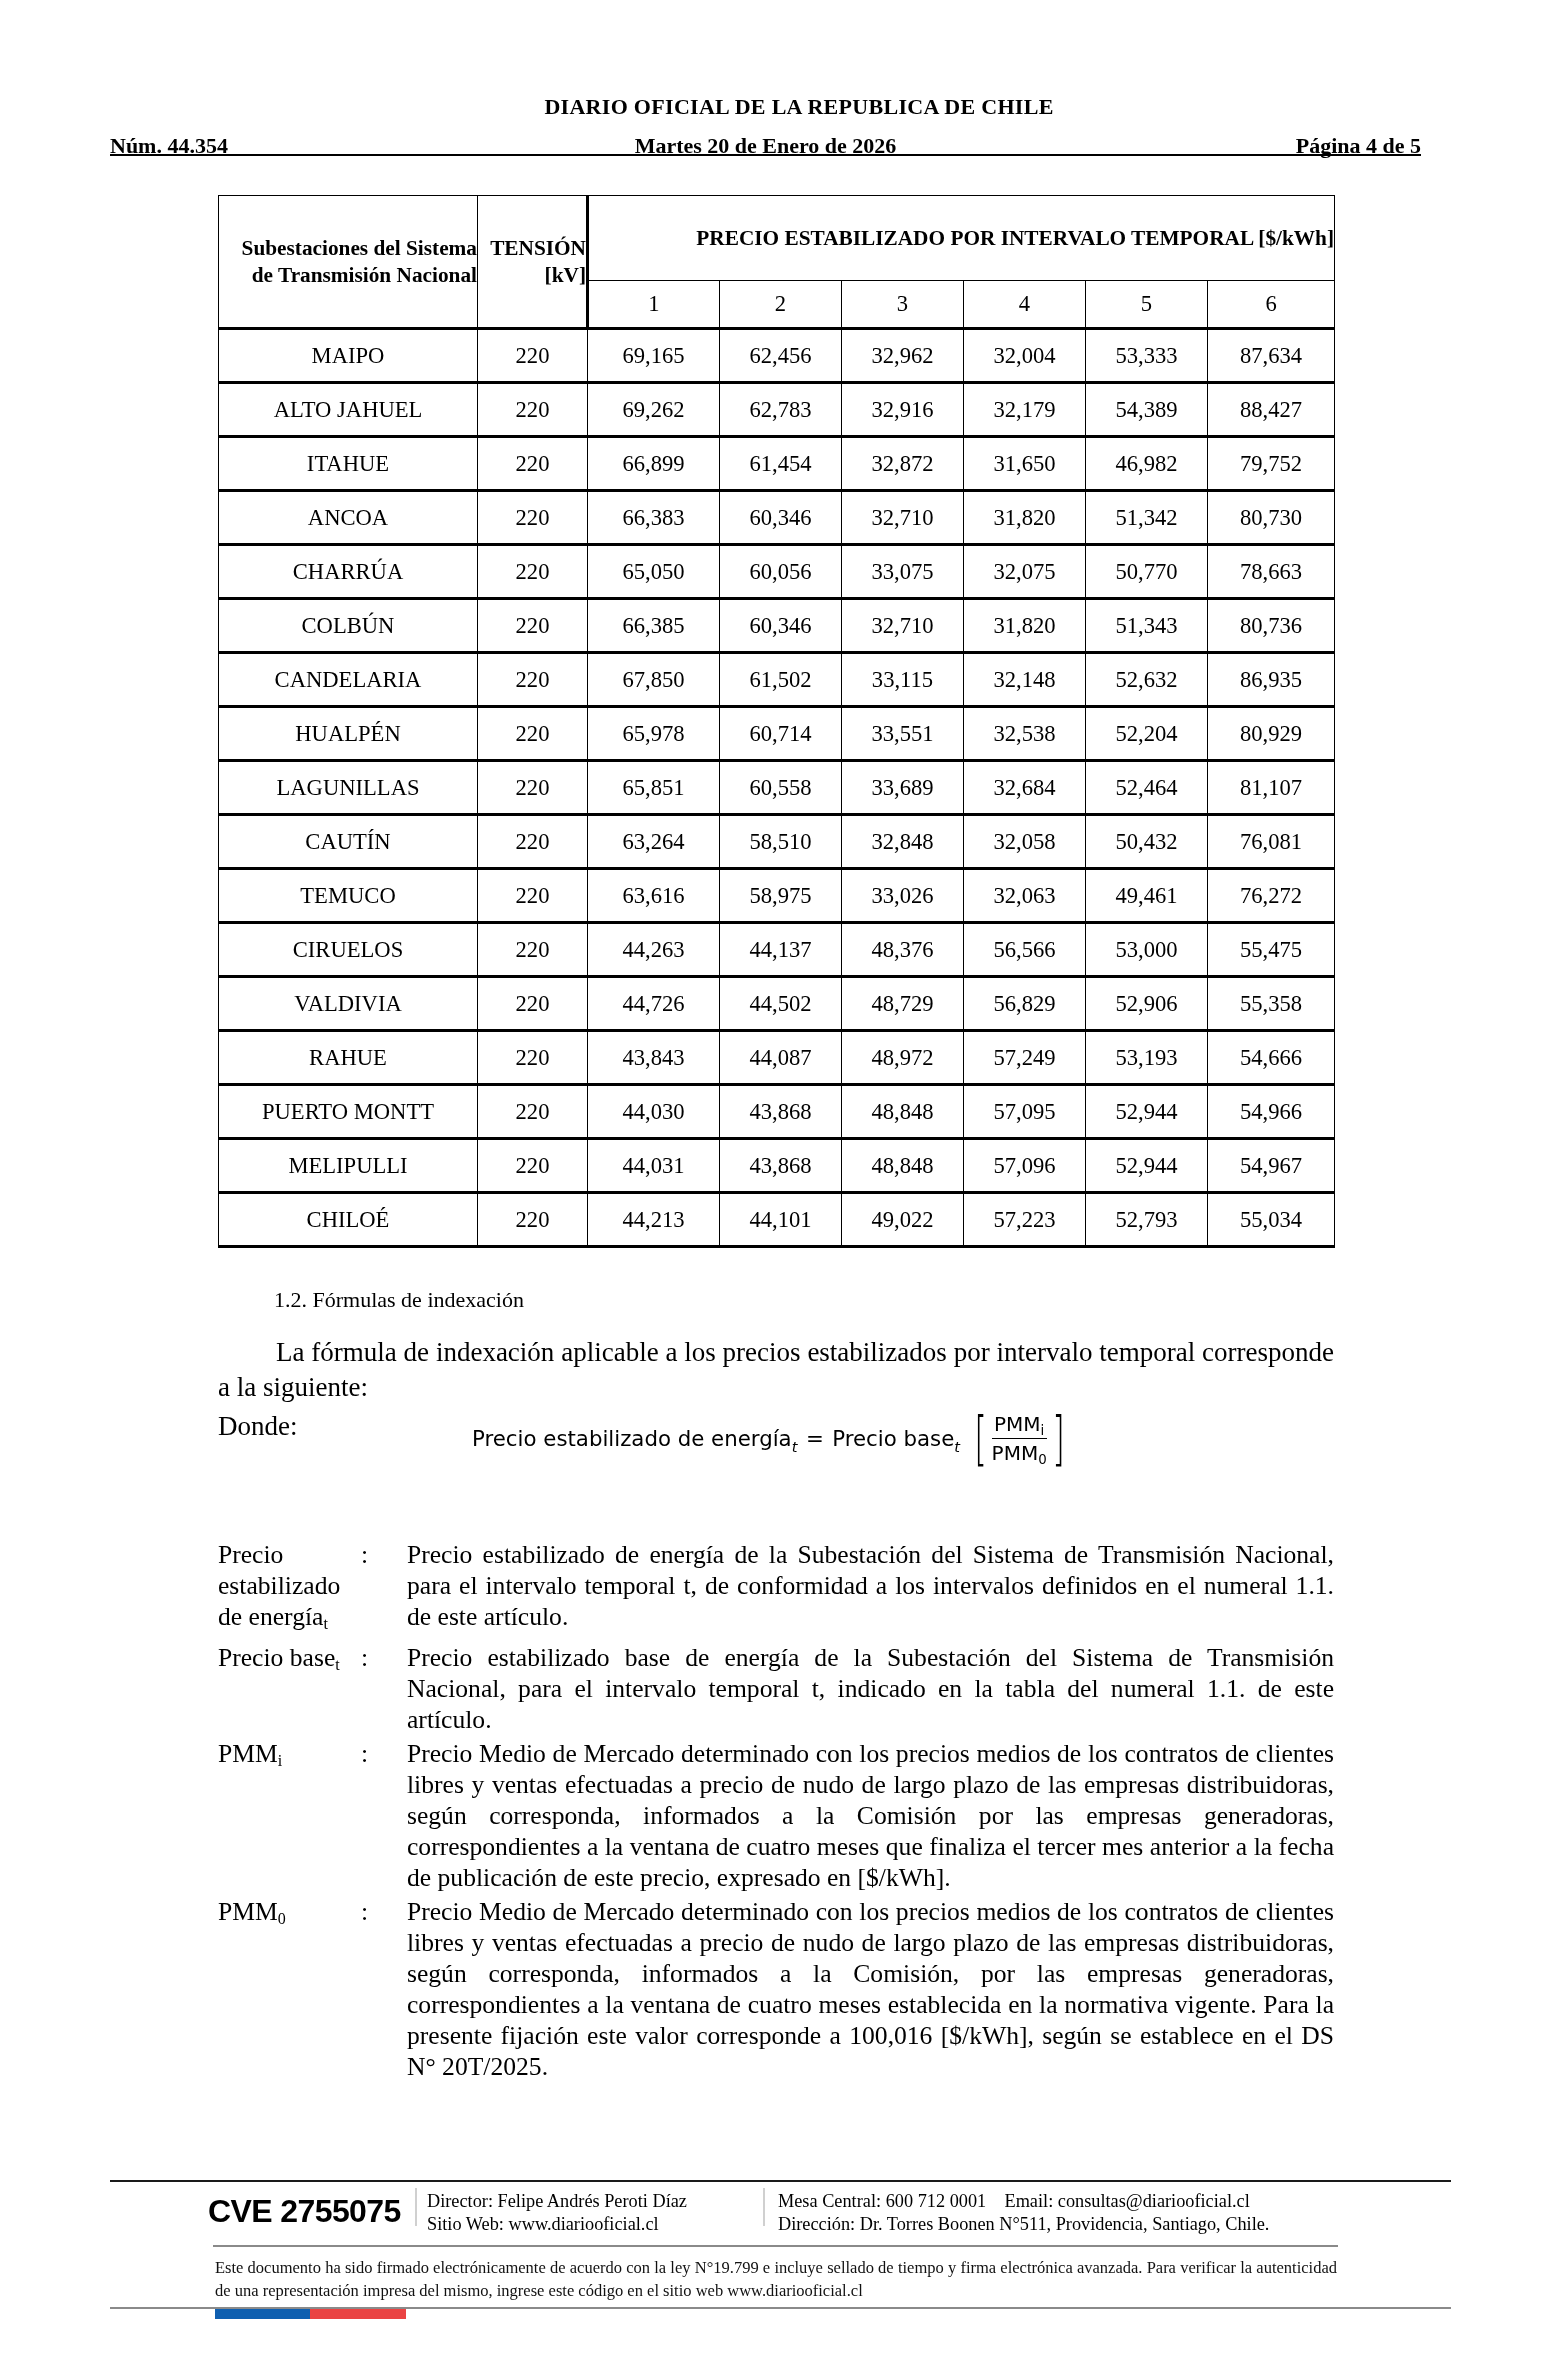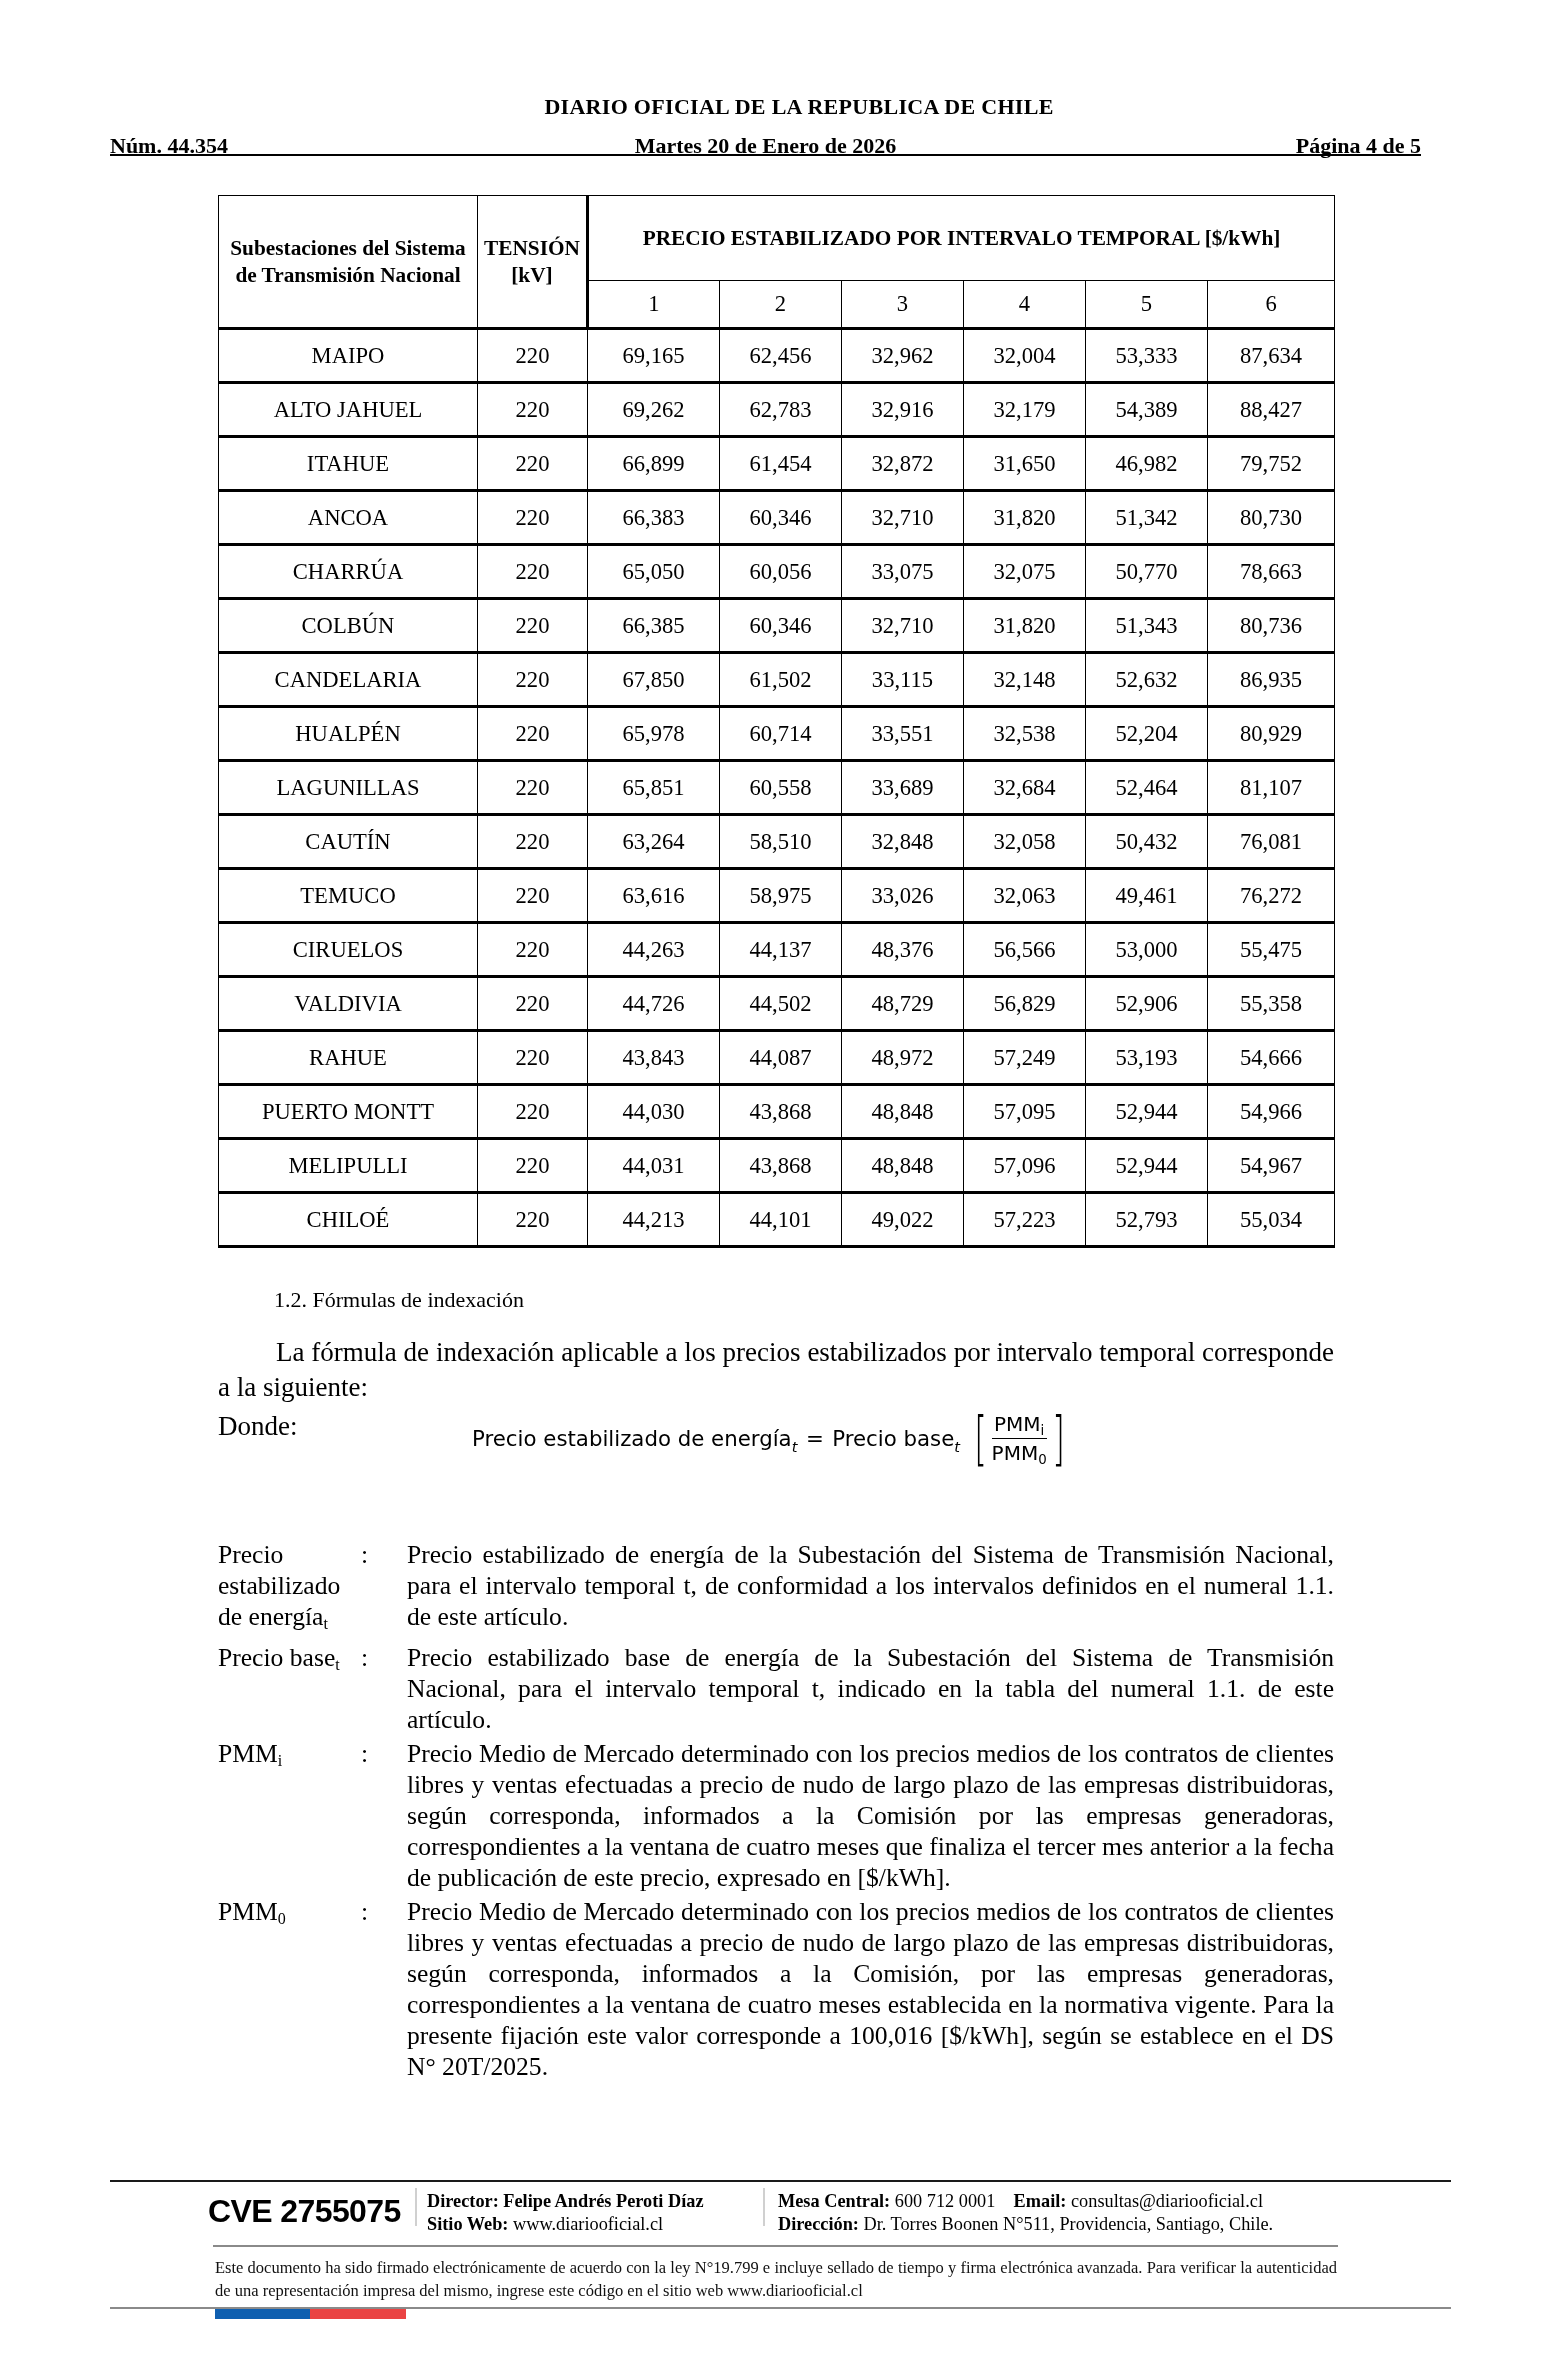--- a/index.html
+++ b/index.html
@@ -22,21 +22,21 @@
   
   table.prices {
     position: absolute; left: 218px; top: 195px; width: 1116px;
     border-collapse: collapse; table-layout: fixed;
     font-size: 22.6px;
   }
   table.prices td, table.prices th {
     border: 1.8px solid #000; text-align: center; vertical-align: middle; padding: 0;
   }
   table.prices th { font-weight: bold; font-size: 21.3px; line-height: 1.25; }
-  table.prices tr.hdr1 th { height: 84px; }
+  table.prices tr.hdr1 th { height: 84px; text-align: right; }
   table.prices tr.hdr2 th { height: 46px; font-weight: normal; font-size: 22.6px; }
   table.prices tr.hdr2 { border-bottom: 3px solid #000; }
   table.prices tbody tr { height: 54px; }
   table.prices tbody tr td { border-bottom-width: 3px; }
   table.prices th.sub-hdr { border-left-width: 3px; }
 
   
   .section-title { position: absolute; left: 274px; top: 1271px; font-size: 22px; margin-top: 16px; }
   .intro {
     position: absolute; left: 218px; top: 1335px; width: 1116px;
@@ -61,21 +61,21 @@
   .def .term sub { font-size: 16px; vertical-align: -3.7px; }
   .def .colon { width: 46px; flex: none; text-align: left; padding-left: 0; }
   .def .desc { flex: 1; text-align: justify; }
 
   
   .ftr-rule-top { position: absolute; left: 110px; width: 1341px; top: 2180px; height: 2.4px; background: #1a1a1a; }
   .cve { position: absolute; left: 208px; top: 2193px; font-family: "Liberation Sans", sans-serif;
     font-weight: bold; font-size: 32px; letter-spacing: -0.6px; }
   .vsep { position: absolute; top: 2188px; width: 1.8px; height: 38px; background: #d0d0d0; }
   .ftr-col { position: absolute; top: 2190px; font-size: 18.3px; line-height: 23px; }
-  .ftr-col b { font-weight: bold; }
+  .ftr-col b { font-weight: normal; }
   .ftr-rule-mid { position: absolute; left: 213px; width: 1125px; top: 2245px; height: 2.4px; background: #8a8a8a; }
   .legal { position: absolute; left: 215px; top: 2256px; width: 1122px; font-size: 16.5px; line-height: 23px; text-align: justify; color: #111; }
   .ftr-rule-bot { position: absolute; left: 110px; width: 1341px; top: 2307px; height: 2.4px; background: #8a8a8a; }
   .flag-blue { position: absolute; left: 215px; top: 2309px; width: 95px; height: 10.4px; background: #0f5fb0; }
   .flag-red { position: absolute; left: 310px; top: 2309px; width: 96px; height: 10.4px; background: #ea4343; }
 </style>
 </head>
 <body>
 
 <div class="hdr-title">DIARIO OFICIAL DE LA REPUBLICA DE CHILE</div>

